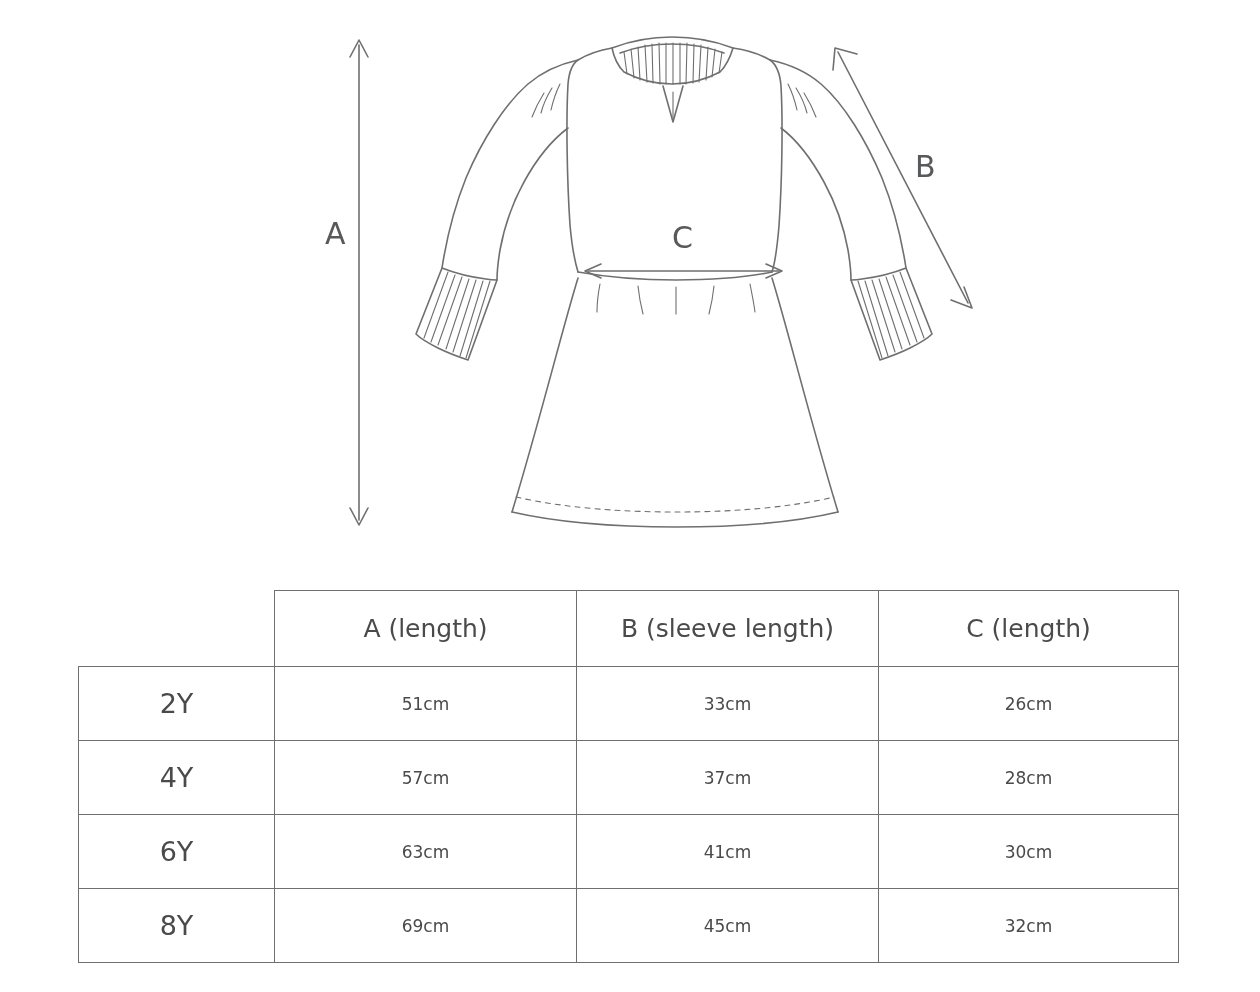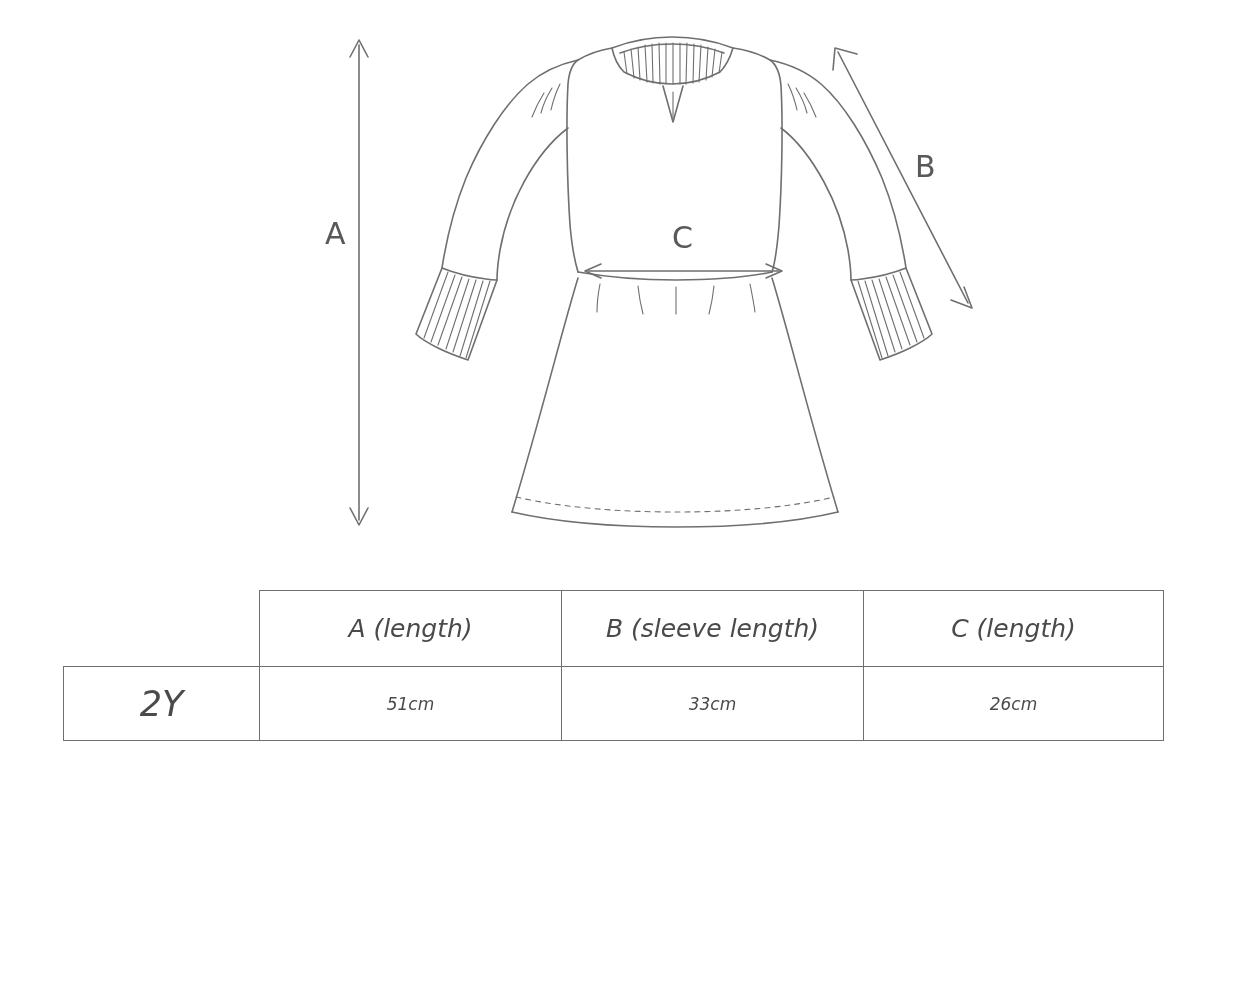--- a/index.html
+++ b/index.html
@@ -43,26 +43,25 @@
     font-family: "DejaVu Sans", sans-serif;
     line-height: 1;
   }
   #label-a { left: 325px; top: 219px; }
   #label-b { left: 915px; top: 152px; }
   #label-c { left: 672px; top: 223px; }
 
   
   #size-table {
     position: absolute;
-    left: 63px;
+    left: 78px;
     top: 590px;
     width: 1100px;
     border-collapse: collapse;
     table-layout: fixed;
-    font-style: italic;
   }
   #size-table col.c-size  { width: 196px; }
   #size-table col.c-a     { width: 302px; }
   #size-table col.c-b     { width: 302px; }
   #size-table col.c-c     { width: 300px; }
 
   #size-table td, #size-table th {
     border: 1px solid #6f6f6f;
     text-align: center;
     font-weight: normal;
@@ -74,21 +73,21 @@
   #size-table thead th.corner {
     border: none;
     background: #ffffff;
   }
   #size-table thead th {
     height: 73px;
     font-size: 25px;
   }
   #size-table tbody tr { height: 74px; }
   #size-table tbody td.size-cell {
-    font-size: 35px;
+    font-size: 27px;
   }
   #size-table tbody td.val-cell {
     font-size: 17px;
   }
 </style>
 </head>
 <body>
 
 <div id="page">
 
@@ -265,16 +264,34 @@
         <th>C (length)</th>
       </tr>
     </thead>
     <tbody>
       <tr>
         <td class="size-cell">2Y</td>
         <td class="val-cell">51cm</td>
         <td class="val-cell">33cm</td>
         <td class="val-cell">26cm</td>
       </tr>
+      <tr>
+        <td class="size-cell">4Y</td>
+        <td class="val-cell">57cm</td>
+        <td class="val-cell">37cm</td>
+        <td class="val-cell">28cm</td>
+      </tr>
+      <tr>
+        <td class="size-cell">6Y</td>
+        <td class="val-cell">63cm</td>
+        <td class="val-cell">41cm</td>
+        <td class="val-cell">30cm</td>
+      </tr>
+      <tr>
+        <td class="size-cell">8Y</td>
+        <td class="val-cell">69cm</td>
+        <td class="val-cell">45cm</td>
+        <td class="val-cell">32cm</td>
+      </tr>
     </tbody>
   </table>
 
 </div>
 
 </body></html>

